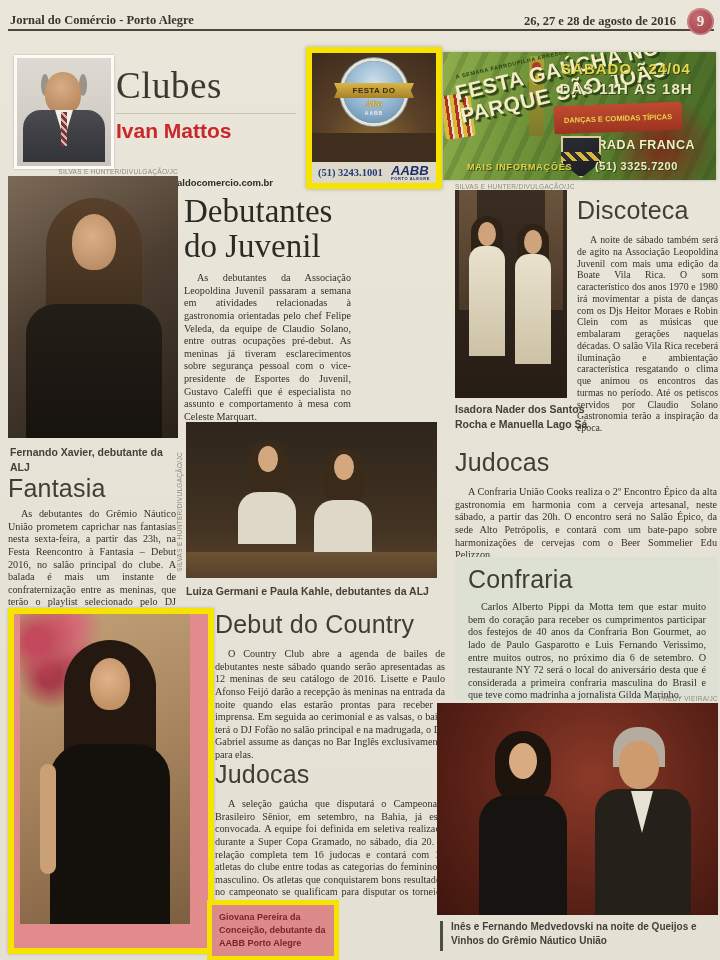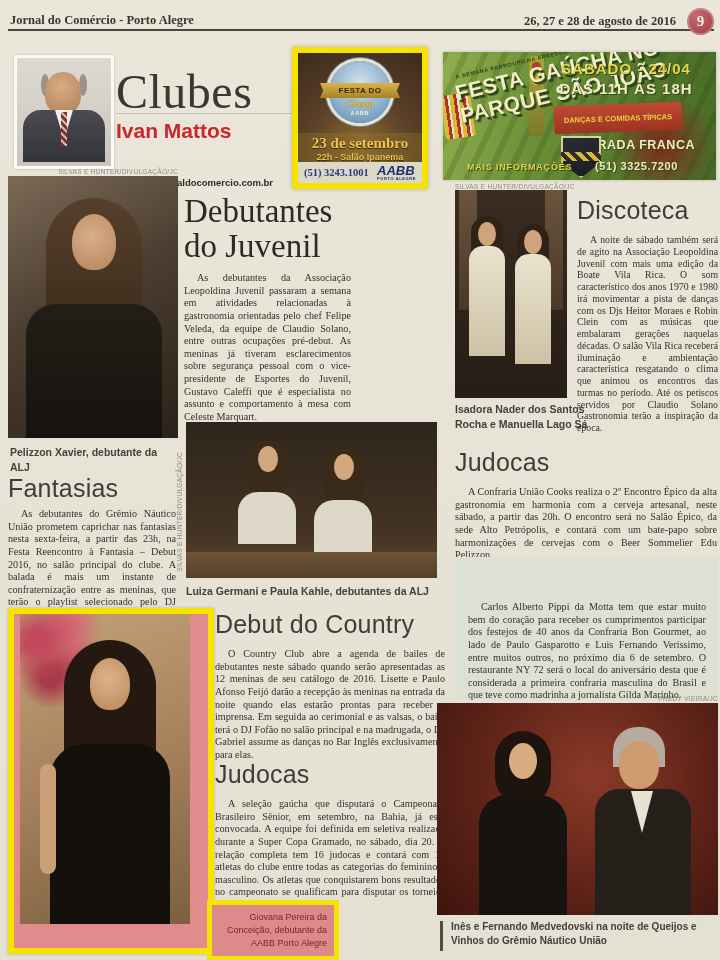--- a/index.html
+++ b/index.html
@@ -8,21 +8,21 @@
     background:linear-gradient(180deg,#eae6da 0%,#e7e3d6 40%,#e4e0d3 100%);
     font-family:"Liberation Sans", sans-serif;
     -webkit-font-smoothing:antialiased;
   }
   .abs{position:absolute;}
   .masthead{font-family:"Liberation Serif", serif;font-weight:bold;font-size:12.5px;color:#3a362e;text-align:right;}
   .hdr-rule{height:2px;background:#4c473d;}
   .page-badge{width:27px;height:27px;border-radius:50%;background:radial-gradient(circle at 35% 30%,#c4696e,#a84a51 70%);
     color:#f3eee4;font-family:"Liberation Serif", serif;font-weight:bold;font-size:15px;
     display:flex;align-items:center;justify-content:center;box-shadow:0 0 0 2px rgba(255,255,255,.25) inset;}
-  .clubes-title{font-family:"Liberation Serif", serif;font-size:48px;color:#3b3831;letter-spacing:.5px;}
+  .clubes-title{font-family:"Liberation Serif", serif;font-size:37px;color:#3b3831;letter-spacing:.5px;}
   .author{font-weight:bold;font-size:21px;color:#c9272c;}
   .email{font-weight:bold;font-size:9.5px;color:#2e2b26;margin-top:28px;}
   .headline{font-family:"Liberation Serif", serif;font-size:33px;line-height:1.06;color:#2d2a24;}
   .sec-head{font-size:25px;font-weight:400;color:#403d36;letter-spacing:.2px;}
   .body-text{font-family:"Liberation Serif", serif;font-size:10.2px;line-height:1.24;color:#34312b;
     text-align:justify;text-indent:13px;}
   .body-sm{font-size:9.8px;line-height:1.2;}
   .caption{font-weight:bold;font-size:10.5px;line-height:1.4;color:#44413a;}
   .credit{font-size:6.5px;color:#8f8a80;letter-spacing:.3px;white-space:nowrap;}
   .credit-v{writing-mode:vertical-rl;transform:rotate(180deg);}
@@ -139,22 +139,22 @@
   .fg-shield:after{content:"";position:absolute;left:0;top:16px;width:100%;height:9px;
     background:repeating-linear-gradient(45deg,#d8b93a 0 4px,#2c2c34 4px 8px);}
   .fg-light{position:absolute;left:86px;top:4px;width:15px;height:80px;border-radius:4px;background:linear-gradient(180deg,#a8a43c,#7d7a2a);}
   .fg-light i{position:absolute;left:3px;width:9px;height:9px;border-radius:50%;display:block;}
   .fg-accordion{position:absolute;left:0px;top:42px;width:30px;height:44px;transform:rotate(-8deg);
     background:repeating-linear-gradient(90deg,#d8b93a 0 4px,#b0321e 4px 7px,#e8e2cc 7px 9px);border-radius:3px;}
   .fg-blob{position:absolute;right:-6px;bottom:-10px;width:120px;height:90px;border-radius:50%;
     background:radial-gradient(circle,#7e2a1a 0%,rgba(126,42,26,0) 70%);}
 
   
-  .gio-cap{border:5px solid #f6e400;background:#dd8a8a;color:#7c2326;font-weight:normal;font-size:9px;line-height:1.45;
-    padding:6px 7px;box-sizing:border-box;text-align:right;}
+  .gio-cap{border:5px solid #f6e400;background:#dd8a8a;color:#7c2326;font-weight:bold;font-size:9px;line-height:1.45;
+    padding:6px 7px;box-sizing:border-box;}
   .ines-bar{width:3px;background:#49503e;}
   .thin-rule{height:1px;background:#c7c2b4;}
 </style>
 </head>
 <body>
 
 <div class="abs masthead" style="left:10px;top:13px;">Jornal do Comércio - Porto Alegre</div>
 <div class="abs masthead" style="left:430px;top:14px;width:246px;text-align:right;">26, 27 e 28 de agosto de 2016</div>
 <div class="abs hdr-rule" style="left:8px;top:29px;width:706px;"></div>
 <div class="abs page-badge" style="left:687px;top:8px;">
@@ -169,31 +169,27 @@
   <div class="shirt"></div>
   <div class="tie"></div>
 </div>
 <div class="abs clubes-title" style="left:116px;top:64px;">Clubes</div>
 <div class="abs thin-rule" style="left:116px;top:113px;width:180px;"></div>
 <div class="abs author" style="left:116px;top:119px;">Ivan Mattos</div>
 <div class="abs email" style="left:116px;top:149px;">imattos@jornaldocomercio.com.br</div>
 <div class="abs bleed" style="left:546px;top:56px;width:58px;height:9px;"></div>
 <div class="abs bleed" style="left:552px;top:68px;width:44px;height:7px;"></div>
 
-<div class="abs ad-aabb" style="left:292px;top:47px;width:124px;height:130px;">
+<div class="abs ad-aabb" style="left:306px;top:47px;width:124px;height:130px;">
   <div class="aabb-top">
     <div class="aabb-logo">
       <div class="aabb-ribbon">FESTA DO</div>
-      <div class="aabb-script">Chopp</div>
+      <div class="aabb-script">Alto</div>
       <div class="aabb-mini">AABB</div>
     </div>
-  </div>
-  <div class="aabb-mid">
-    <div class="aabb-date">23 de setembro</div>
-    <div class="aabb-venue">22h - Salão Ipanema</div>
   </div>
   <div class="aabb-bot">
     <span class="aabb-phone">(51) 3243.1001</span>
     <span class="aabb-brand"><span>AABB</span><small>PORTO ALEGRE</small></span>
   </div>
 </div>
 
 <div class="abs ad-fg" style="left:443px;top:52px;width:273px;height:128px;">
   <div class="fg-blob"></div>
   <div class="fg-light">
@@ -214,23 +210,23 @@
   <div class="fg-info">MAIS INFORMAÇÕES</div>
   <div class="fg-phone">(51) 3325.7200</div>
 </div>
 
 <div class="abs credit" style="left:8px;top:168px;width:170px;text-align:right;">SILVAS E HUNTER/DIVULGAÇÃO/JC</div>
 <div class="abs photo valentina" style="left:8px;top:176px;width:170px;height:262px;">
   <div class="hair"></div>
   <div class="face"></div>
   <div class="coat"></div>
 </div>
-<div class="abs caption" style="left:10px;top:445px;width:168px;">Pelizzon Xavier, debutante da ALJ</div>
-
-<div class="abs sec-head" style="left:8px;top:474px;">Fantasias</div>
+<div class="abs caption" style="left:10px;top:445px;width:168px;">Fernando Xavier, debutante da ALJ</div>
+
+<div class="abs sec-head" style="left:8px;top:474px;">Fantasia</div>
 <div class="abs body-text" style="left:8px;top:508px;width:168px;">As debutantes do Grêmio Náutico União prometem caprichar nas fantasias nesta sexta-feira, a partir das 23h, na Festa Reencontro à Fantasia – Debut 2016, no salão principal do clube. A balada é mais um instante de confraternização entre as meninas, que terão o playlist selecionado pelo DJ Cabral.</div>
 
 <div class="abs headline" style="left:184px;top:194px;width:172px;">Debutantes do Juvenil</div>
 <div class="abs body-text" style="left:184px;top:272px;width:167px;">As debutantes da Associação Leopoldina Juvenil passaram a semana em atividades relacionadas à gastronomia orientadas pelo chef Felipe Veleda, da equipe de Claudio Solano, entre outras ocupações pré-debut. As meninas já tiveram esclarecimentos sobre segurança pessoal com o vice-presidente de Esportes do Juvenil, Gustavo Caleffi que é especialista no assunto e comportamento à mesa com Celeste Marquart.</div>
 
 <div class="abs credit" style="left:455px;top:183px;width:112px;text-align:right;">SILVAS E HUNTER/DIVULGAÇÃO/JC</div>
 <div class="abs photo isadora" style="left:455px;top:190px;width:112px;height:208px;">
   <div class="win" style="left:4px;"></div>
   <div class="win" style="right:4px;"></div>
   <div class="g" style="left:12px;top:26px;">
@@ -262,20 +258,21 @@
     <div class="top" style="left:128px;top:78px;"></div>
   </div>
   <div class="table"></div>
 </div>
 <div class="abs caption" style="left:186px;top:584px;width:250px;">Luiza Germani e Paula Kahle, debutantes da ALJ</div>
 
 <div class="abs sec-head" style="left:455px;top:448px;">Judocas</div>
 <div class="abs body-text" style="left:455px;top:486px;width:262px;">A Confraria União Cooks realiza o 2º Encontro Épico da alta gastronomia em harmonia com a cerveja artesanal, neste sábado, a partir das 20h. O encontro será no Salão Épico, da sede Alto Petrópolis, e contará com um bate-papo sobre harmonizações de cervejas com o Beer Sommelier Edu Pelizzon.</div>
 
 <div class="abs" style="left:455px;top:557px;width:263px;height:143px;background:#dde1d3;">
+  <div class="sec-head" style="position:absolute;left:13px;top:8px;">Confraria</div>
   <div class="body-text" style="position:absolute;left:13px;top:44px;width:238px;">Carlos Alberto Pippi da Motta tem que estar muito bem do coração para receber os cumprimentos participar dos festejos de 40 anos da Confraria Bon Gourmet, ao lado de Paulo Gasparotto e Luis Fernando Verissimo, entre muitos outros, no próximo dia 6 de setembro. O restaurante NY 72 será o local do aniversário desta que é considerada a primeira confraria masculina do Brasil e que teve como madrinha a jornalista Gilda Marinho.</div>
 </div>
 
 <div class="abs sec-head" style="left:215px;top:610px;">Debut do Country</div>
 <div class="abs body-text" style="left:215px;top:648px;width:230px;">O Country Club abre a agenda de bailes de debutantes neste sábado quando serão apresentadas as 12 meninas de seu catálogo de 2016. Lisette e Paulo Afonso Feijó darão a recepção às meninas na entrada da noite quando elas estarão prontas para receber a imprensa. Em seguida ao cerimonial e as valsas, o baile terá o DJ Fofão no salão principal e na madrugada, o DJ Gabriel assume as danças no Bar Inglês exclusivamente para elas.</div>
 
 <div class="abs sec-head" style="left:215px;top:760px;">Judocas</div>
 <div class="abs body-text" style="left:215px;top:798px;width:230px;">A seleção gaúcha que disputará o Campeonato Brasileiro Sênior, em setembro, na Bahia, já está convocada. A equipe foi definida em seletiva realizada durante a Super Copa Gramado, no sábado, dia 20. A relação completa tem 16 judocas e contará com 12 atletas do clube entre todas as categorias do feminino e masculino. Os atletas que conquistarem bons resultados no campeonato se qualificam para disputar os torneios internacionais.</div>
 
 <div class="abs gio-frame" style="left:8px;top:608px;width:182px;height:322px;">

